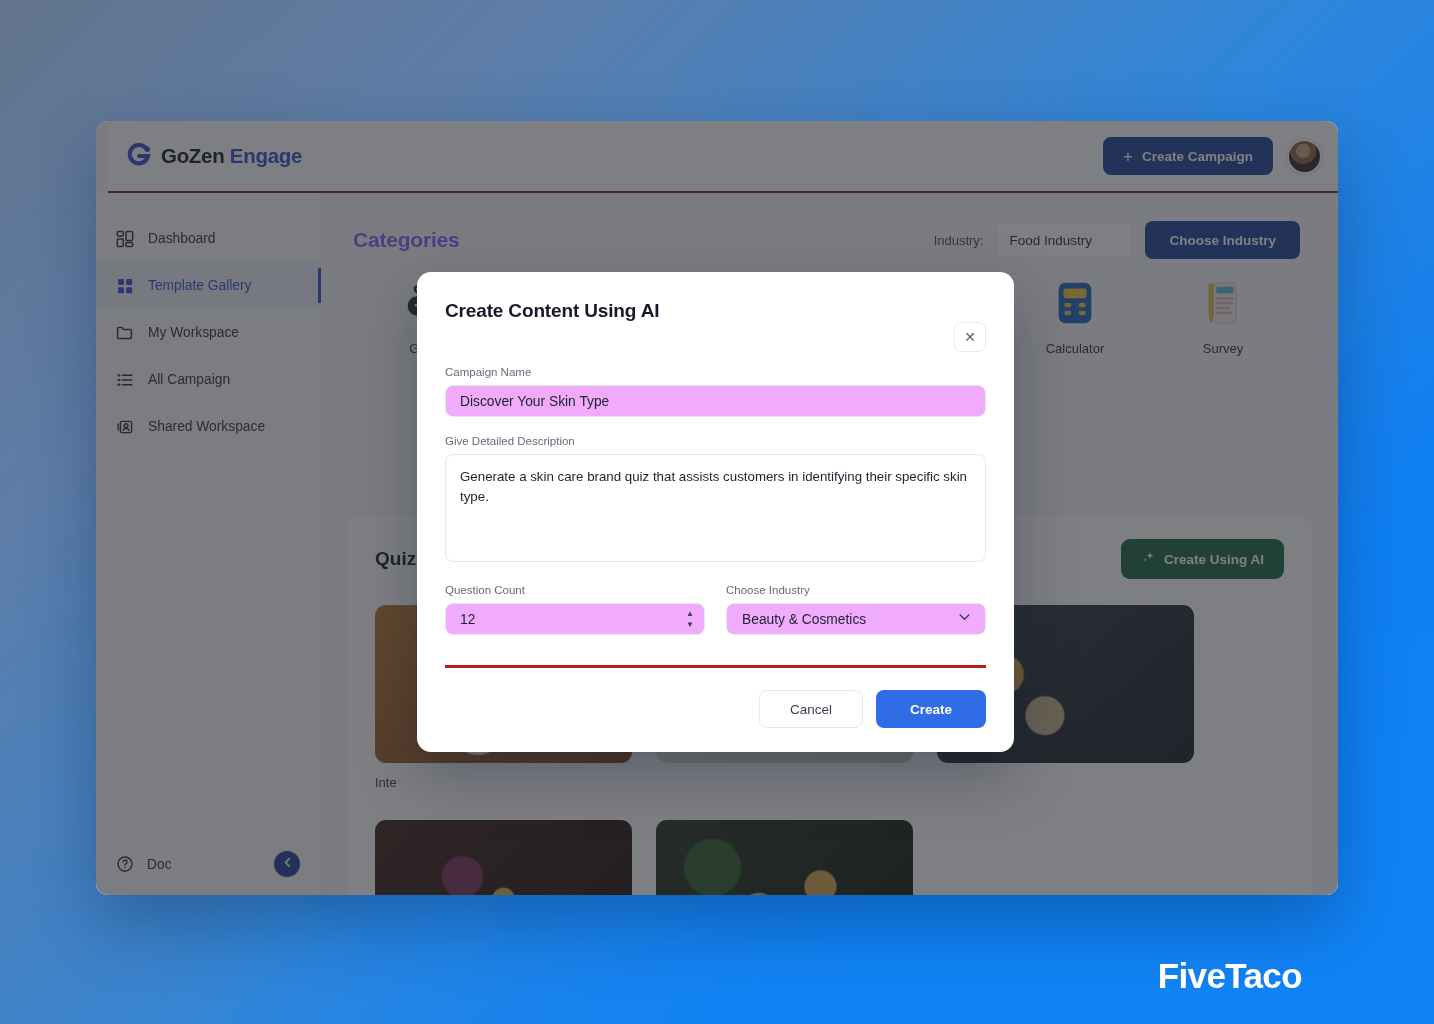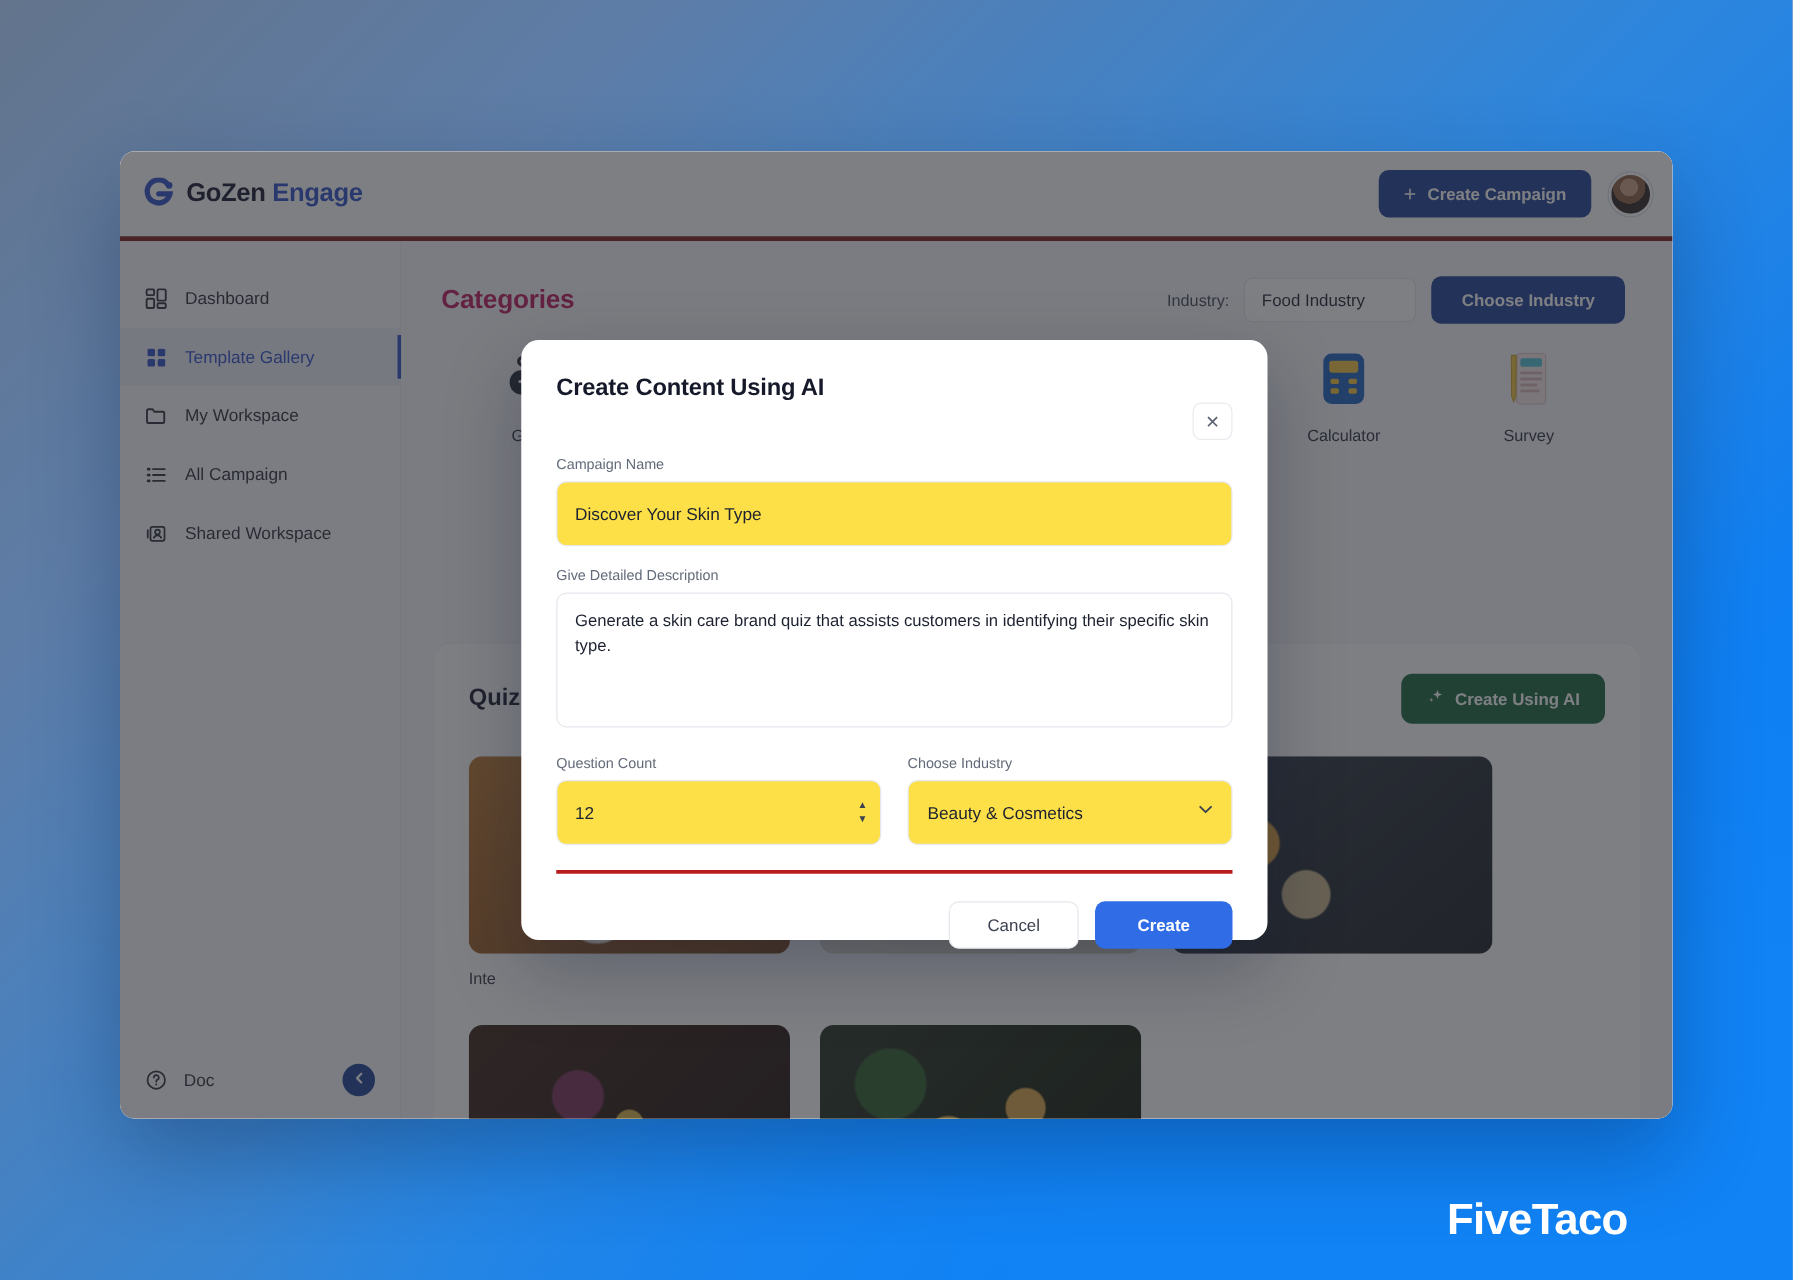--- a/index.html
+++ b/index.html
@@ -24,23 +24,23 @@
     box-shadow: 0 28px 70px rgba(6,24,60,.32);
   }
   
   .scrim {
     position: absolute; inset: 0; background: rgba(40,42,48,.60);
     z-index: 40;
   }
 
   
   .topbar {
-    position: absolute; left: 0; top: 0; right: 0; height: 72px;
+    position: absolute; left: 12px; top: 0; right: 0; height: 72px;
     background: #ffffff; display: flex; align-items: center;
-    border-bottom: 4px solid #7f1d1d;
+    border-bottom: 2px solid #7f1d1d;
   }
   .brand { display: flex; align-items: center; gap: 9px; margin-left: 18px; }
   .brand-mark { width: 26px; height: 26px; position: relative; }
   .brand-text { font-size: 20.5px; font-weight: 700; letter-spacing: -.3px; color: #13182b; }
   .brand-text .accent { color: #2f50c9; }
   .topbar-right { margin-left: auto; display: flex; align-items: center; gap: 14px; margin-right: 16px; }
   .btn-create-campaign {
     display: flex; align-items: center; gap: 9px;
     background: #1d3f94; color: #fff; border: none;
     height: 38px; padding: 0 20px; border-radius: 8px;
@@ -81,21 +81,21 @@
     background: #1d3f94; color: #fff; border: none; cursor: pointer;
     display: flex; align-items: center; justify-content: center;
   }
 
   
   .main { position: absolute; left: 225px; top: 72px; right: 0; bottom: 0; background: #f7f8fa; overflow: hidden; }
 
   .cat-head {
     display: flex; align-items: center; padding: 28px 38px 0 32px;
   }
-  .page-title { font-size: 21px; font-weight: 700; color: #be185d; letter-spacing: -.2px; }
+  .page-title { font-size: 21px; font-weight: 700; color: #8b5cf6; letter-spacing: -.2px; }
   .ind-group { margin-left: auto; display: flex; align-items: center; gap: 12px; }
   .ind-label { font-size: 13px; color: #43495a; }
   .ind-value {
     width: 138px; height: 36px; background: #fff; border: 1px solid #e4e7ee;
     border-radius: 7px; display: flex; align-items: center; padding: 0 13px;
     font-size: 13.5px; color: #1d2230; cursor: pointer;
   }
   .btn-choose-industry {
     height: 38px; padding: 0 24px; background: #1d3f94; color: #fff;
     border: none; border-radius: 8px; font-size: 13.5px; font-weight: 600;
@@ -169,23 +169,23 @@
   .modal-title { font-size: 19px; font-weight: 700; color: #15192a; letter-spacing: -.15px; }
   .modal-close {
     margin-left: auto; width: 32px; height: 30px; border-radius: 7px;
     background: #fff; border: 1px solid #e9ebef; color: #5b6170;
     font-size: 14px; line-height: 1; cursor: pointer; font-family: inherit;
     display: flex; align-items: center; justify-content: center;
   }
   .modal-body { padding: 14px 28px 0 28px; flex: 1; }
   .fld-label { font-size: 11.5px; color: #636a79; margin-bottom: 7px; }
   .txt-input {
-    width: 100%; height: 52px; border: 1px solid #e6e8ed; border-radius: 8px;
+    width: 100%; height: 32px; border: 1px solid #e6e8ed; border-radius: 8px;
     padding: 0 14px; font-size: 13.8px; color: #1d2230; font-family: inherit;
-    background: #fde047; outline: none;
+    background: #f0abfc; outline: none;
   }
   .desc-area {
     width: 100%; height: 108px; border: 1px solid #e6e8ed; border-radius: 8px;
     padding: 12px 14px; font-size: 13.3px; color: #1d2230; line-height: 1.5;
     font-family: inherit; resize: none; outline: none; background: #fff;
   }
   .row2 { display: flex; gap: 21px; margin-top: 18px; }
   .col { flex: 1; }
   .num-wrap { position: relative; }
   .spinner {

